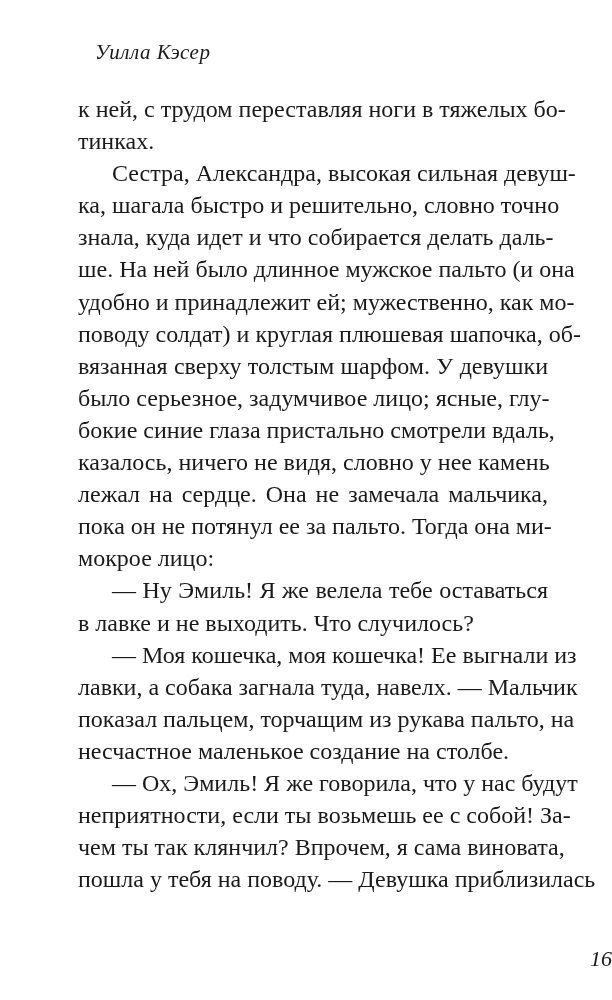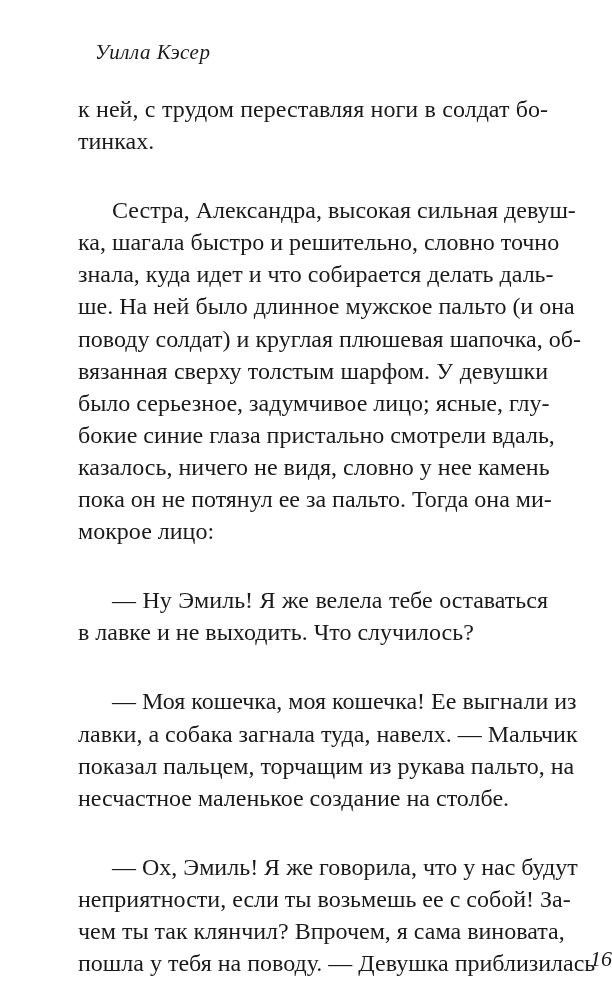--- a/index.html
+++ b/index.html
@@ -38,50 +38,51 @@
     white-space: nowrap;
     text-align: justify;
     text-align-last: justify;
     height: 32.1px;
   }
   .line.last {
     text-align-last: left;
   }
   .line.indent {
     padding-left: 34px;
-    margin-top: 37px;
   }
   .page-number {
     position: absolute;
     left: 0;
     width: 612px;
     top: 946px;
     text-align: right;
     font-style: italic;
     font-size: 22px;
   }
 </style>
 </head>
 <body>
 
 <div>
   <div class="running-head">Уилла Кэсер</div>
 
   <div class="text-block" id="text-block">
-      <span class="line">к ней, с трудом переставляя ноги в солдат бо-</span>
+      <span class="line">к ней, с трудом переставляя ноги в тяжелых бо-</span>
       <span class="line last">тинках.</span>
       <span class="line indent">Сестра, Александра, высокая сильная девуш-</span>
       <span class="line">ка, шагала быстро и решительно, словно точно</span>
       <span class="line">знала, куда идет и что собирается делать даль-</span>
       <span class="line">ше. На ней было длинное мужское пальто (и она</span>
+      <span class="line">удобно и принадлежит ей; мужественно, как мо-</span>
       <span class="line">поводу солдат) и круглая плюшевая шапочка, об-</span>
       <span class="line">вязанная сверху толстым шарфом. У девушки</span>
       <span class="line">было серьезное, задумчивое лицо; ясные, глу-</span>
       <span class="line">бокие синие глаза пристально смотрели вдаль,</span>
       <span class="line">казалось, ничего не видя, словно у нее камень</span>
+      <span class="line">лежал на сердце. Она не замечала мальчика,</span>
       <span class="line">пока он не потянул ее за пальто. Тогда она ми-</span>
       <span class="line last">мокрое лицо:</span>
       <span class="line indent">— Ну Эмиль! Я же велела тебе оставаться</span>
       <span class="line last">в лавке и не выходить. Что случилось?</span>
       <span class="line indent">— Моя кошечка, моя кошечка! Ее выгнали из</span>
       <span class="line">лавки, а собака загнала туда, навелх. — Мальчик</span>
       <span class="line">показал пальцем, торчащим из рукава пальто, на</span>
       <span class="line last">несчастное маленькое создание на столбе.</span>
       <span class="line indent">— Ох, Эмиль! Я же говорила, что у нас будут</span>
       <span class="line">неприятности, если ты возьмешь ее с собой! За-</span>

